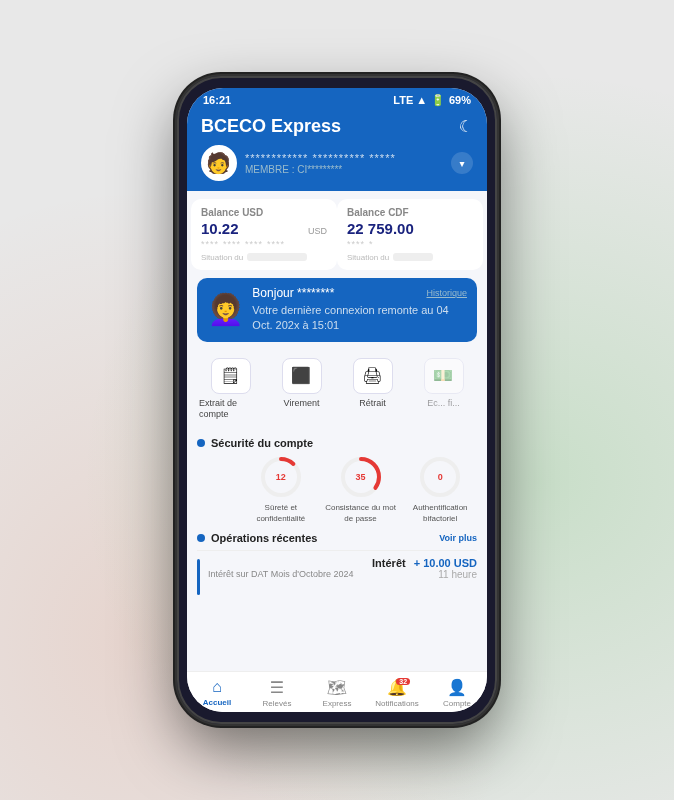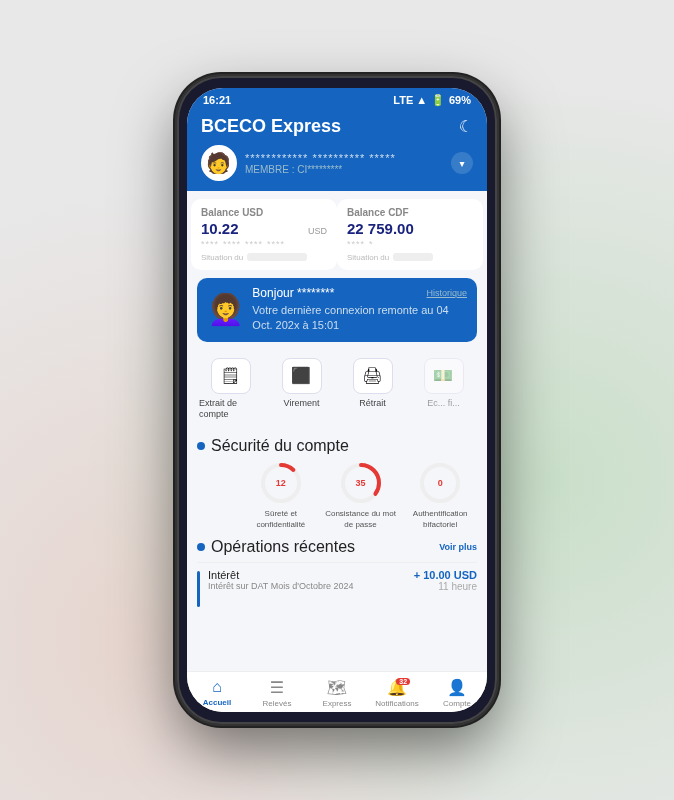--- a/index.html
+++ b/index.html
@@ -264,22 +264,22 @@
       gap: 6px;
       margin-bottom: 6px;
     }
     .section-dot {
       width: 8px;
       height: 8px;
       background: #1565c0;
       border-radius: 50%;
     }
     .section-title {
-      font-size: 16px;
-      font-weight: 400;
+      font-size: 11px;
+      font-weight: 700;
       color: #222;
     }
     .security-cards {
       display: flex;
       gap: 6px;
       margin-left: 47px;
     }
     .security-card {
       flex: 1;
       display: flex;
@@ -337,22 +337,23 @@
       background: #1565c0;
       border-radius: 2px;
       margin-top: 2px;
       flex-shrink: 0;
     }
     .op-content {
       flex: 1;
     }
     .op-title {
       font-size: 11px;
-      font-weight: 400;
+      font-weight: 700;
       color: #222;
+      text-align: right;
     }
     .op-sub {
       font-size: 9px;
       color: #888;
     }
     .op-amount-col {
       text-align: right;
     }
     .op-amount {
       font-size: 11px;

